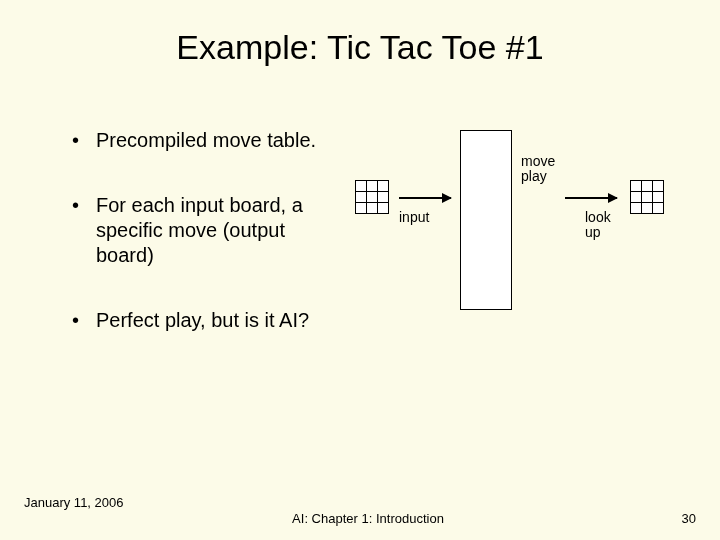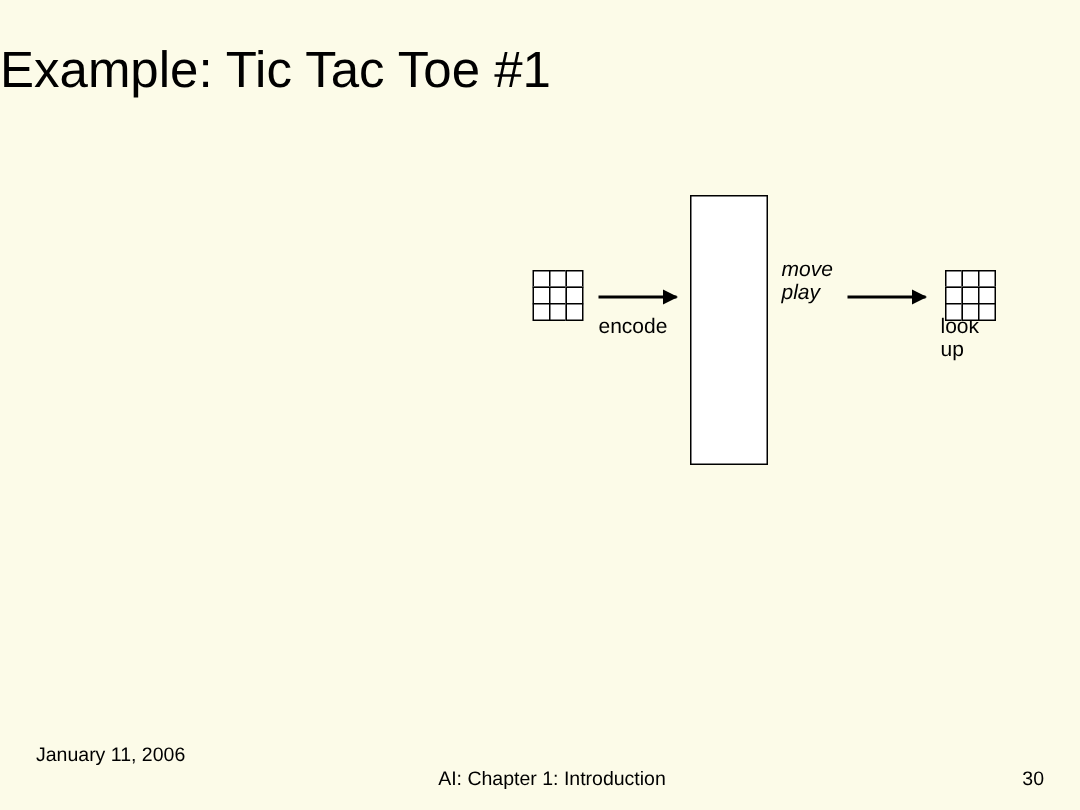--- a/index.html
+++ b/index.html
@@ -16,20 +16,21 @@
     position: relative;
     width: 720px;
     height: 540px;
     box-sizing: border-box;
   }
   .title {
     position: absolute;
     top: 28px;
     left: 0;
     width: 100%;
+    text-align: center;
     font-size: 34px;
     font-weight: 400;
   }
   .bullets {
     position: absolute;
     top: 128px;
     left: 72px;
     width: 260px;
     list-style: none;
     margin: 0;
@@ -116,52 +117,57 @@
   .footer .center { position: absolute; left: 16px; right: 0; bottom: 0; text-align: center; }
   .footer .page   { position: absolute; right: 0; bottom: 0; }
 </style>
 </head>
 <body>
 
 <div class="slide">
 
   <div class="title">Example: Tic Tac Toe #1</div>
 
+  <ul class="bullets">
+    <li><span>Precompiled move table.</span></li>
+    <li><span>For each input board, a specific move (output board)</span></li>
+    <li><span>Perfect play, but is it AI?</span></li>
+  </ul>
 
   <div class="diagram">
 
     <div class="grid3" style="top:50px; left:0;">
       <div class="cell r0 c0"></div>
         <div class="cell r0 c1"></div>
         <div class="cell r0 c2"></div>
       <div class="cell r1 c0"></div>
         <div class="cell r1 c1"></div>
         <div class="cell r1 c2"></div>
       <div class="cell r2 c0"></div>
         <div class="cell r2 c1"></div>
         <div class="cell r2 c2"></div>
     </div>
 
     <div class="arrow" style="top:67px; left:44px; width:52px;">
       <div class="shaft"></div>
         <div class="head"></div>
     </div>
-    <div class="lbl" style="top:80px; left:44px;">encode</div>
+    <div class="lbl" style="top:80px; left:44px;">input</div>
 
     <div class="movetable" style="top:0; left:105px; width:52px; height:180px;"></div>
-    <div class="lbl" style="top:42px; left:166px;font-style:italic;">
+    <div class="lbl" style="top:24px; left:166px;">
       <span>move</span><br>
       <span>play</span>
     </div>
 
     <div class="arrow" style="top:67px; left:210px; width:52px;">
       <div class="shaft"></div>
         <div class="head"></div>
     </div>
-    <div class="lbl" style="top:80px; left:230px;margin-left:42px;">
+    <div class="lbl" style="top:80px; left:230px;">
       <span>look</span><br>
       <span>up</span>
     </div>
 
     <div class="grid3" style="top:50px; left:275px;">
       <div class="cell r0 c0"></div>
         <div class="cell r0 c1"></div>
         <div class="cell r0 c2"></div>
       <div class="cell r1 c0"></div>
         <div class="cell r1 c1"></div>

